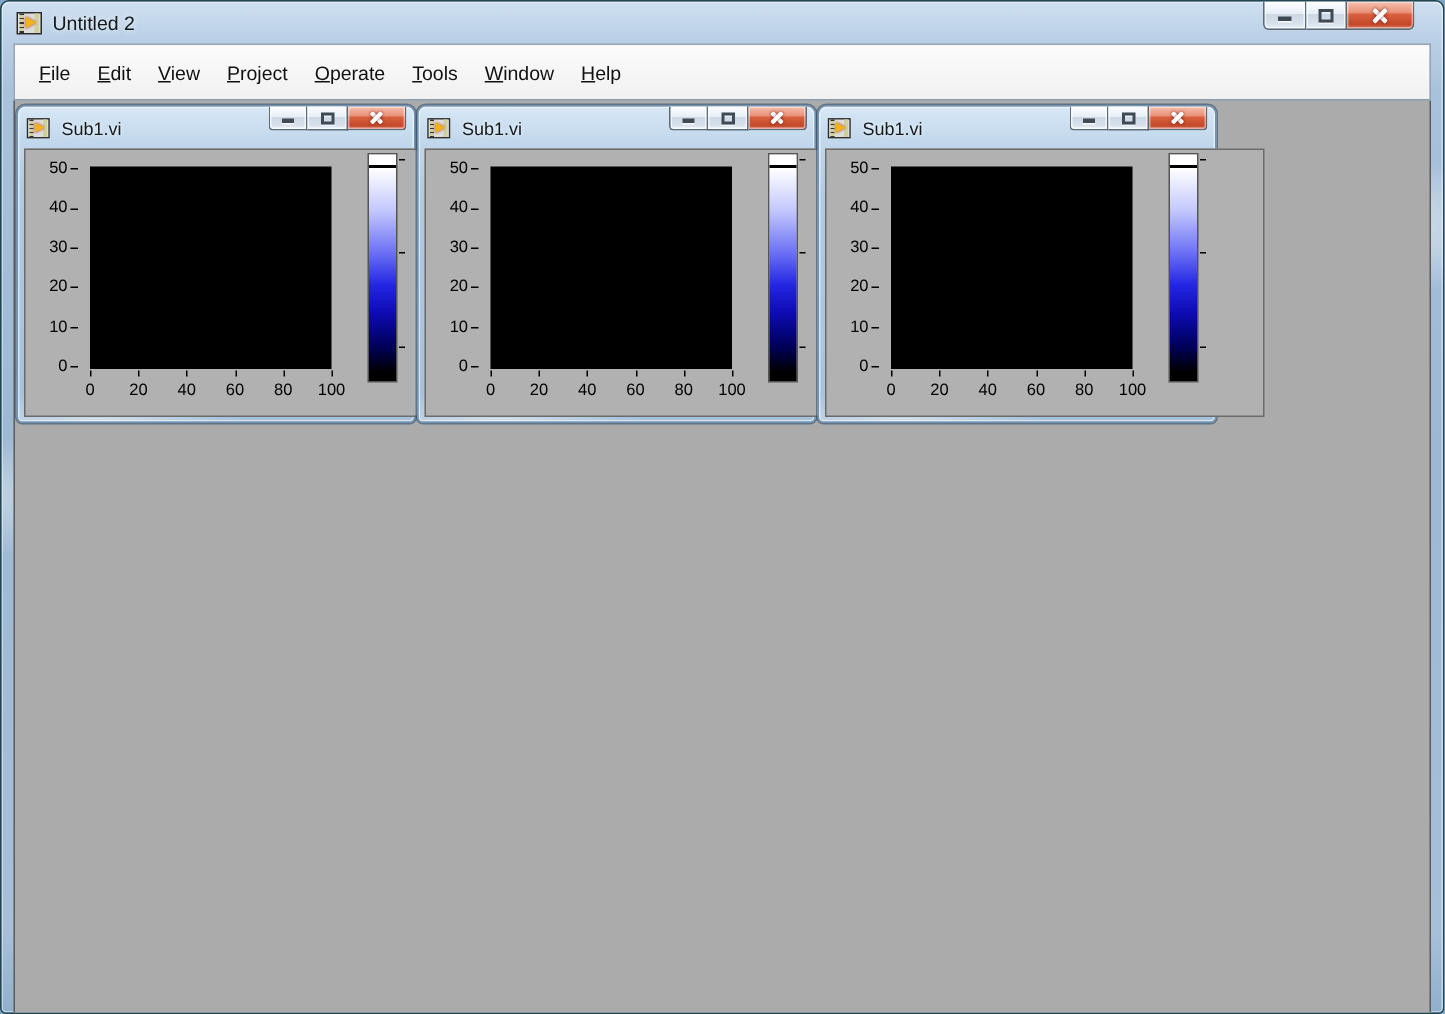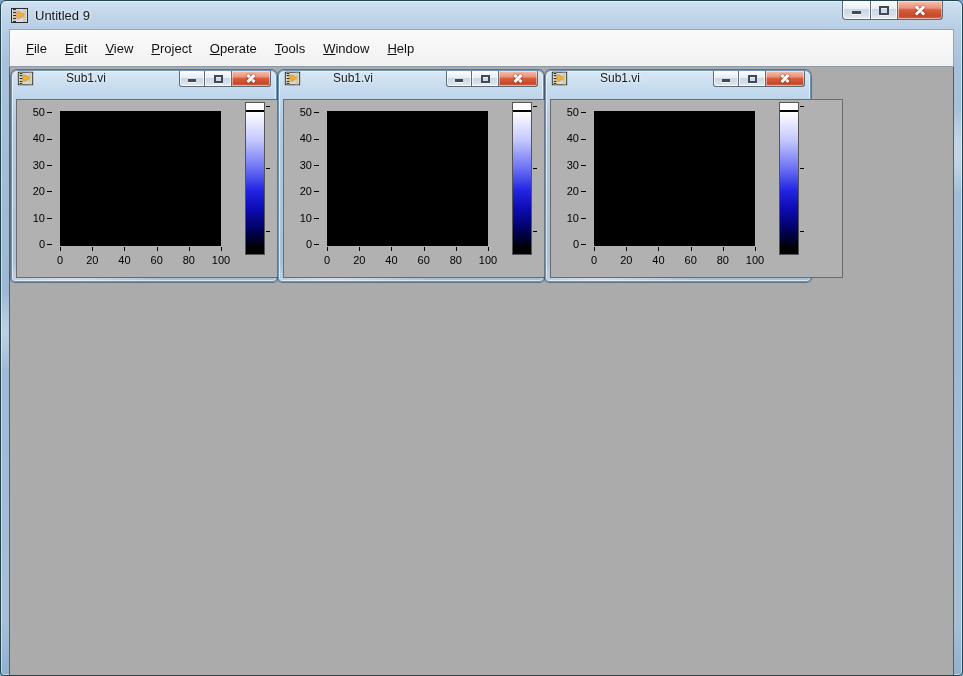--- a/index.html
+++ b/index.html
@@ -65,21 +65,21 @@
   .client { position:relative; height:615px; background:#ababab; border:1px solid #5c5c5c; border-top:none; z-index:1; }
 
   
   .subwin { position:absolute; top:3px; width:266px; height:212px;
     border:1px solid #6f93b4; border-radius:6px 6px 4px 4px;
     background:
       radial-gradient(ellipse 140px 30px at 20% 100%, rgba(255,255,255,.5), rgba(255,255,255,0) 70%),
       linear-gradient(180deg,#d8e8f6 0%, #c2d8ec 22px, #b0cae2 60px, #a6c1da 100%);
     box-shadow:0 0 0 1px rgba(40,70,100,.55), inset 0 0 0 1px rgba(255,255,255,.55);
   }
-  .sub-titlebar { position:relative; height:22px; display:flex; align-items:flex-start;gap:25px; }
+  .sub-titlebar { position:relative; height:22px; display:flex; align-items:flex-end; }
   .sub-title-text { font-size:12px; color:#15191c; margin-left:7px; text-shadow:0 0 3px rgba(255,255,255,.9); }
   .sub-titlebar .vi-icon { margin-left:5px; transform:scale(.9); }
   .sub-caption { position:absolute; top:0; right:5px; display:flex; z-index:5; }
   .sub-caption .cap-btn { height:16px; }
   .sub-caption .cap-min { width:26px; border-radius:0 0 0 3px; }
   .sub-caption .cap-max { width:27px; }
   .sub-caption .cap-close { width:39px; border-radius:0 0 3px 0; }
   .sub-caption .glyph-dash { width:8px; height:3px; bottom:4px; }
   .sub-caption .glyph-box { width:9px; height:8px; margin:-4px 0 0 -4.5px; }
   .sub-caption .glyph-x::before,.sub-caption .glyph-x::after { width:10px; height:3px; margin:-1.5px 0 0 -5px; }
@@ -107,21 +107,21 @@
     background:linear-gradient(180deg,#ffffff 0%, #c3c7fc 20%, #6a70f4 40%, #2326e2 55%, #0d0bb4 68%, #000058 84%, #000000 96%); }
   .ramp-tick { position:absolute; left:249px; width:4px; height:1px; background:#000; }
 </style>
 </head>
 <body>
 
 <div class="win">
 
   <div class="titlebar">
     <span class="vi-icon"></span>
-    <span class="title-text">Untitled 9</span>
+    <span class="title-text">Untitled 2</span>
     <span class="caption">
       <span class="cap-btn cap-min">
           <span class="glyph-dash"></span>
         </span>
       <span class="cap-btn cap-max">
           <span class="glyph-box"></span>
         </span>
       <span class="cap-btn cap-close">
           <span class="glyph-x"></span>
         </span>

